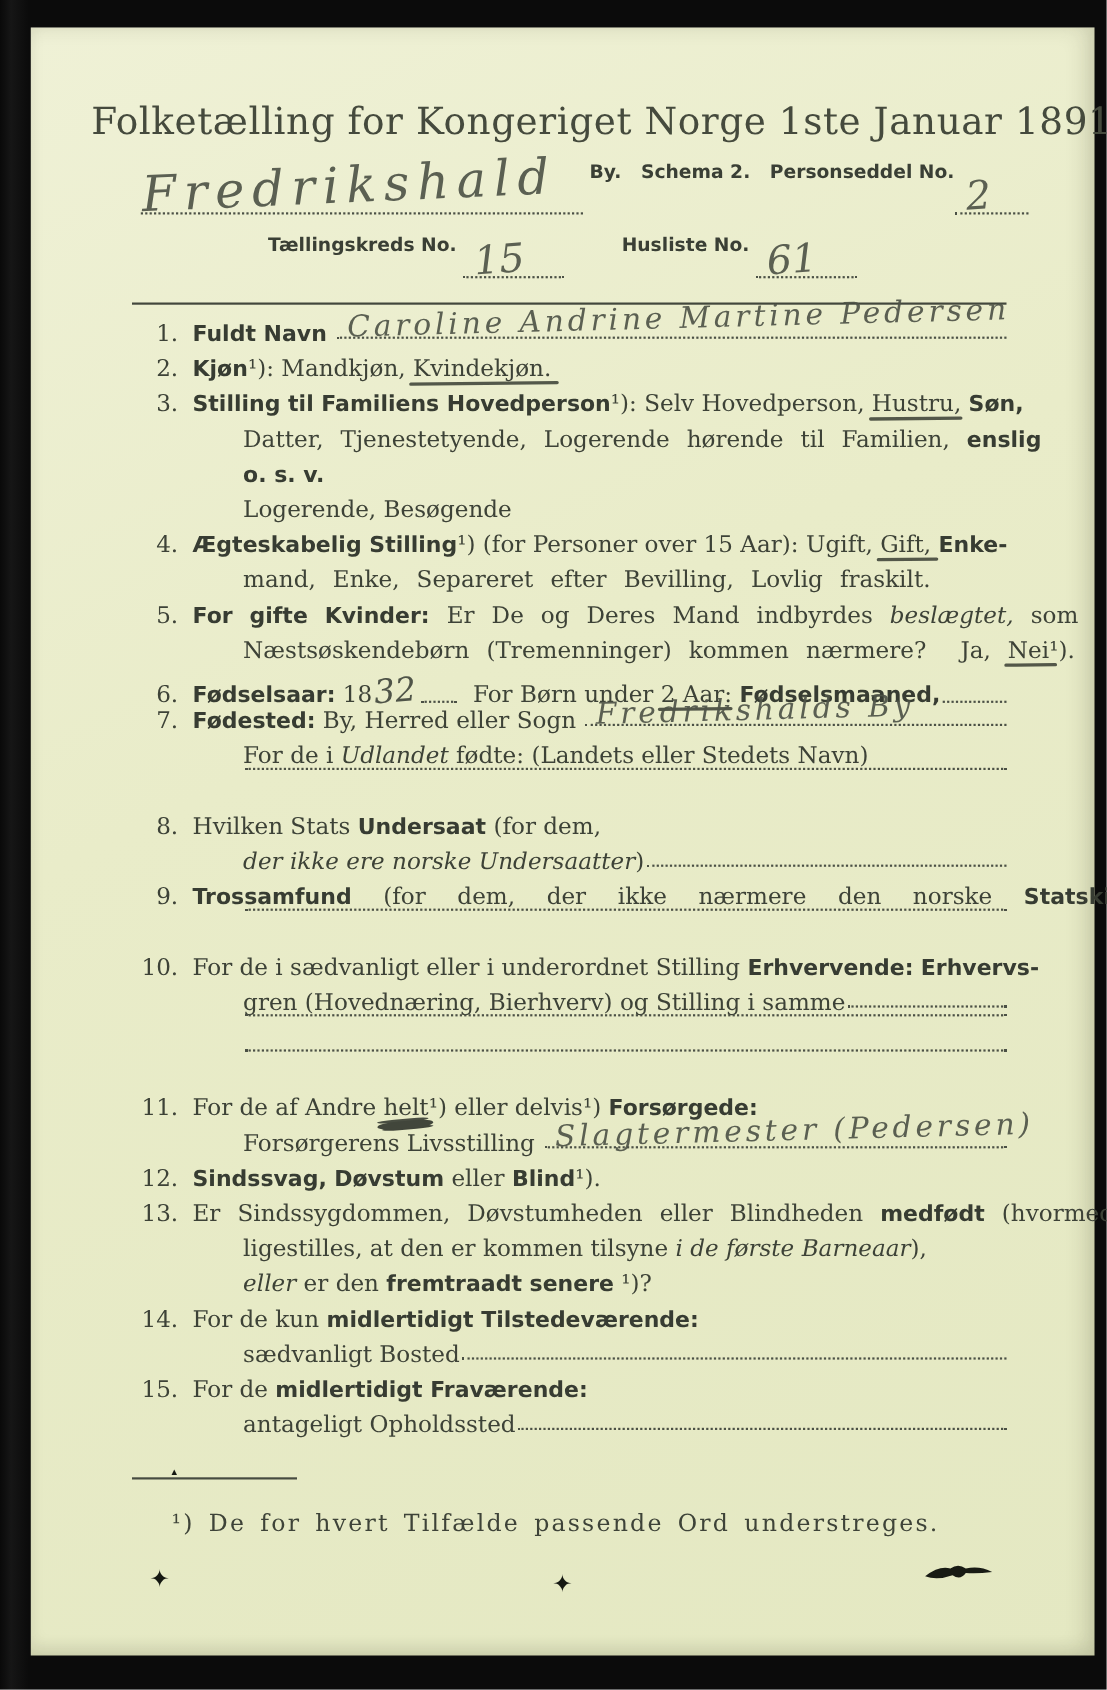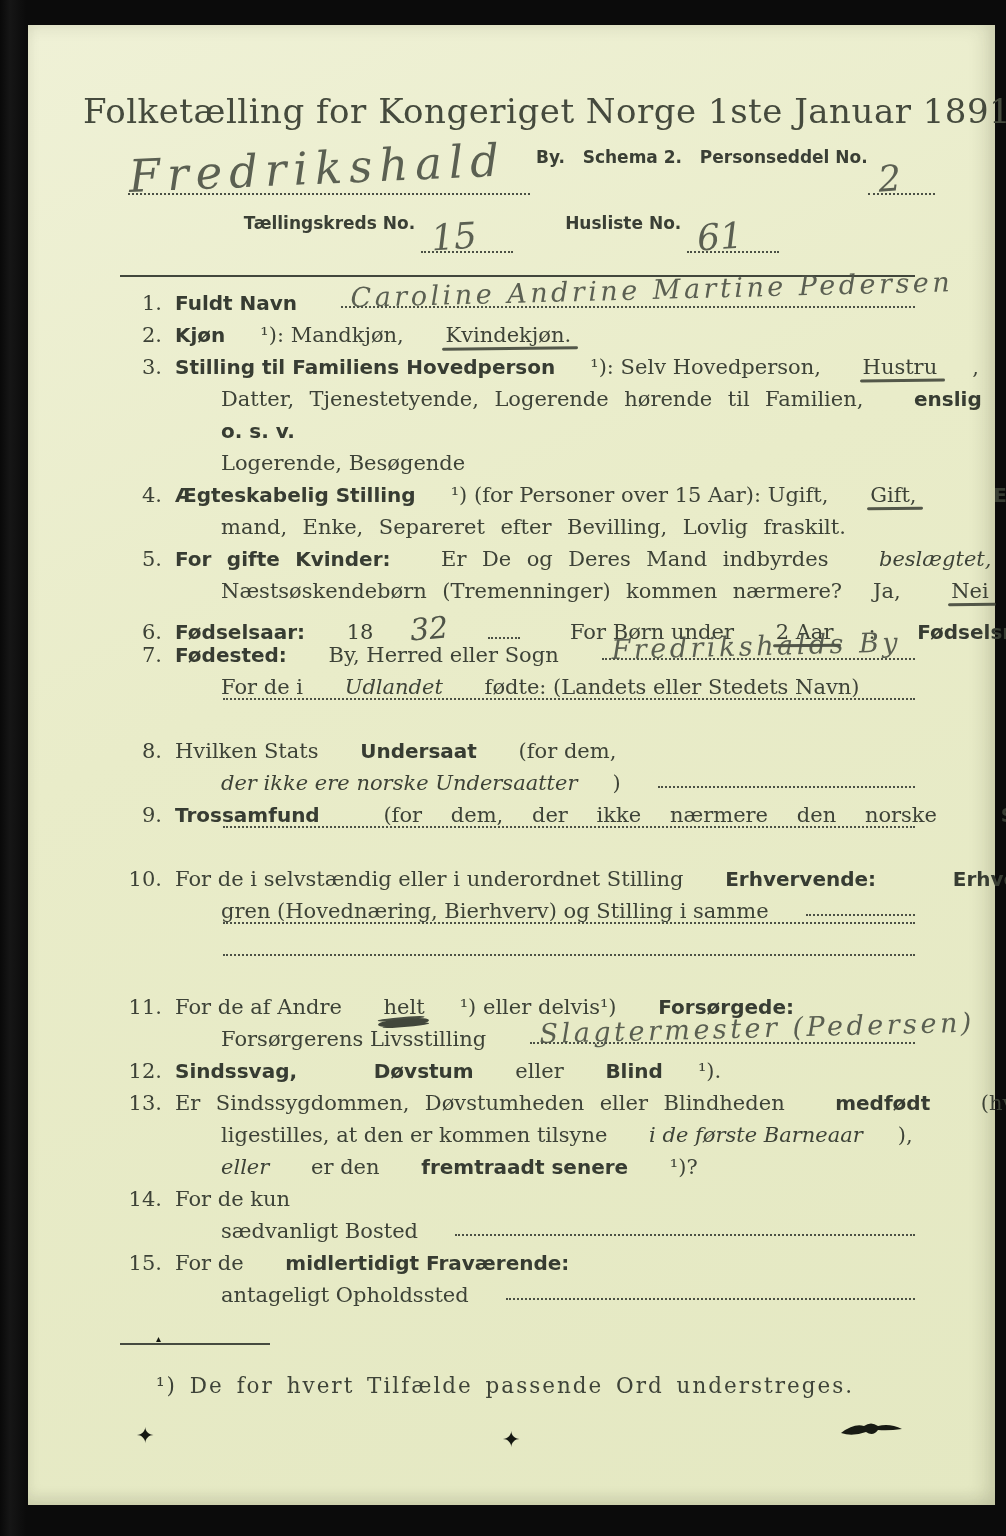--- a/index.html
+++ b/index.html
@@ -32,21 +32,21 @@
   .hw-no{position:absolute;left:10px;bottom:0;font-size:36px;transform:rotate(-4deg);white-space:nowrap;}
   .hrow3{display:flex;align-items:baseline;justify-content:center;margin:14px 120px 0 120px;height:44px;gap:6px;}
   .hw3-field{position:relative;align-self:flex-end;height:28px;width:92px;}
   .hw3-field::after{content:"";position:absolute;left:0;right:0;bottom:4px;border-bottom:2.5px dotted #4b5045;}
   .hrow3 .gap{width:40px;}
   .hrule{margin:18px 80px 0 92px;border-top:2.5px solid #42473c;}
   
   .form-list{margin-top:14px;padding:0 80px 0 70px;}
   .fline{display:flex;align-items:baseline;height:32px;font-size:21px;}
   .num{flex:0 0 77px;box-sizing:border-box;padding-right:13px;text-align:right;white-space:pre;}
-  .lcontent{flex:1;display:flex;align-items:baseline;min-width:0;gap:35px;}
+  .lcontent{flex:1;display:flex;align-items:baseline;min-width:0;}
   .ind .lcontent{padding-left:46px;}
   .s-p,.s-i,.s-u,.s-uscrib{font-family:"DejaVu Serif",serif;white-space:pre;}
   .s-i{font-style:italic;}
   .s-b{font-family:"DejaVu Sans","Liberation Sans",sans-serif;font-weight:bold;
     font-size:20px;color:#373c32;white-space:pre;}
   .s-u{position:relative;}
   .s-u::after{content:"";position:absolute;left:-3px;right:-7px;bottom:-2px;height:2.5px;
     background:rgba(56,61,51,.85);transform:rotate(-.6deg);border-radius:2px;}
   .s-uscrib{position:relative;}
   .s-uscrib::after{content:"";position:absolute;left:-6px;right:-4px;bottom:-7px;height:7px;
@@ -246,21 +246,21 @@
       </div>
       <div class="fline ind dotline">
         <span class="num"></span>
         <span class="lcontent">
           <span class="s-dots"></span>
         </span>
       </div>
       <div class="fline">
         <span class="num">10.</span>
         <span class="lcontent">
-          <span class="s-p">For de i selvstændig eller i underordnet Stilling </span>
+          <span class="s-p">For de i sædvanligt eller i underordnet Stilling </span>
           <span class="s-b">Erhvervende:</span>
           <span class="s-p"> </span>
           <span class="s-b">Erhvervs-</span>
         </span>
       </div>
       <div class="fline ind">
         <span class="num"></span>
         <span class="lcontent">
           <span class="s-p">gren (Hovednæring, Bierhverv) og Stilling i samme</span>
           <span class="s-dots"></span>
@@ -329,20 +329,21 @@
           <span class="s-i">eller</span>
           <span class="s-p"> er den </span>
           <span class="s-b">fremtraadt senere</span>
           <span class="s-p"> ¹)?</span>
         </span>
       </div>
       <div class="fline">
         <span class="num">14.</span>
         <span class="lcontent">
           <span class="s-p">For de kun </span>
+          <span class="s-b">midlertidigt Tilstedeværende:</span>
         </span>
       </div>
       <div class="fline ind">
         <span class="num"></span>
         <span class="lcontent">
           <span class="s-p">sædvanligt Bosted</span>
           <span class="s-dots"></span>
         </span>
       </div>
       <div class="fline">

